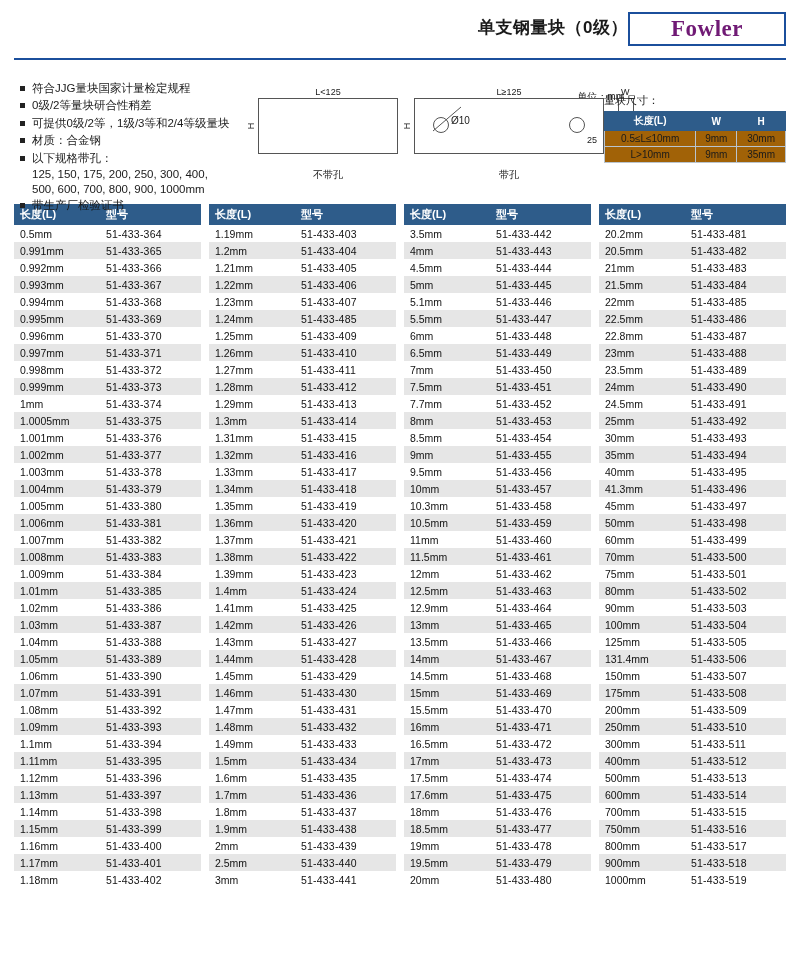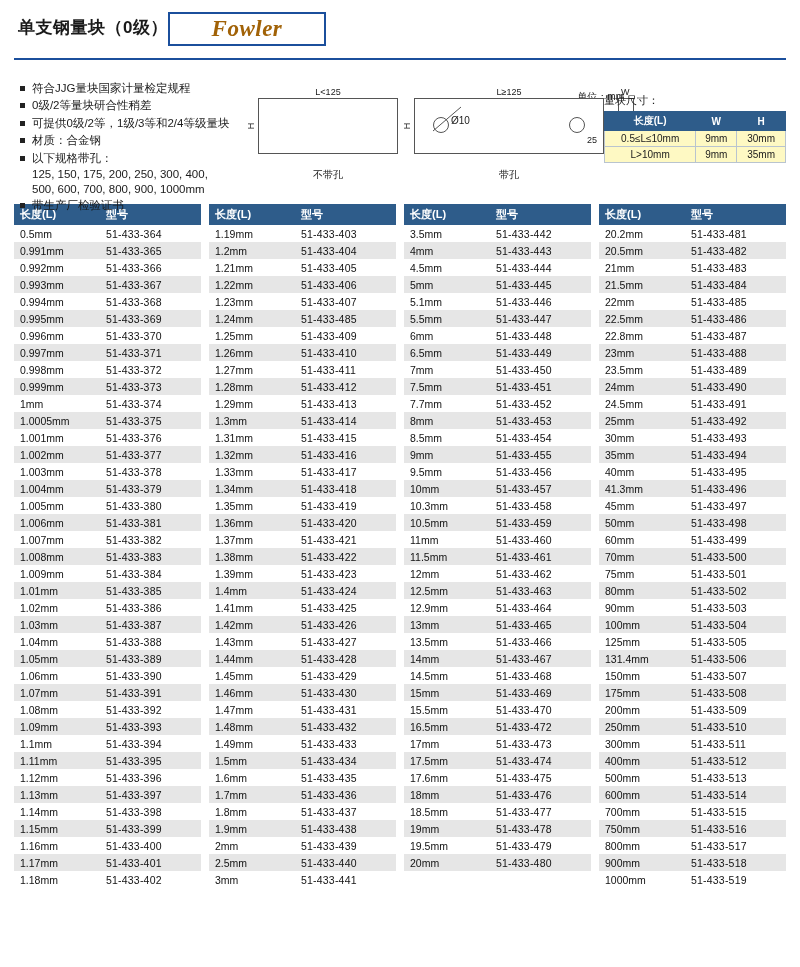--- a/index.html
+++ b/index.html
@@ -17,43 +17,42 @@
   .page {
     width: 800px; height: 967px;
     padding: 12px 14px 6px 14px;
     position: relative;
   }
 
   
   .header {
     display: flex;
     align-items: flex-start;
-    justify-content: flex-start;
+    justify-content: flex-end;
     height: 44px;
   }
   .title {
     font-size: 17px;
     font-weight: bold;
     letter-spacing: 0.5px;
     padding-left: 4px;
     padding-top: 4px;
   }
   .logo {
     border: 2px solid #1b4f9c;
     width: 158px;
     height: 34px;
     display: flex;
     align-items: center;
     justify-content: center;
     background: #ffffff;
   }
   .logo-text {
-    color: #a16207;
+    color: #701a75;
     font-family: "Liberation Serif", serif;
-    font-style: italic;
     font-weight: bold;
     font-size: 23px;
     letter-spacing: 0.5px;
   }
   .rule {
     height: 2px;
     background: #1b4f9c;
     margin: 2px 0 8px 0;
   }
 
@@ -192,21 +191,21 @@
     color: #fff;
     font-weight: bold;
     border: 1px solid #2e5c8a;
     padding: 2px 3px;
     font-size: 10px;
   }
   .dim-table td {
     border: 1px solid #b9c4cf;
     padding: 2px 3px;
     text-align: center;
-    background: #fef9c3;
+    background: #a16207;
     font-size: 10px;
   }
 
   
   .tables {
     display: flex;
     gap: 8px;
     margin-top: 6px;
   }
   .col { flex: 1; }
@@ -778,20 +777,24 @@
             </tr>
             <tr>
               <td class="c1">15mm</td>
               <td class="c2">51-433-469</td>
             </tr>
             <tr>
               <td class="c1">15.5mm</td>
               <td class="c2">51-433-470</td>
             </tr>
             <tr>
+              <td class="c1">16mm</td>
+              <td class="c2">51-433-471</td>
+            </tr>
+            <tr>
               <td class="c1">16.5mm</td>
               <td class="c2">51-433-472</td>
             </tr>
             <tr>
               <td class="c1">17mm</td>
               <td class="c2">51-433-473</td>
             </tr>
             <tr>
               <td class="c1">17.5mm</td>
               <td class="c2">51-433-474</td>

